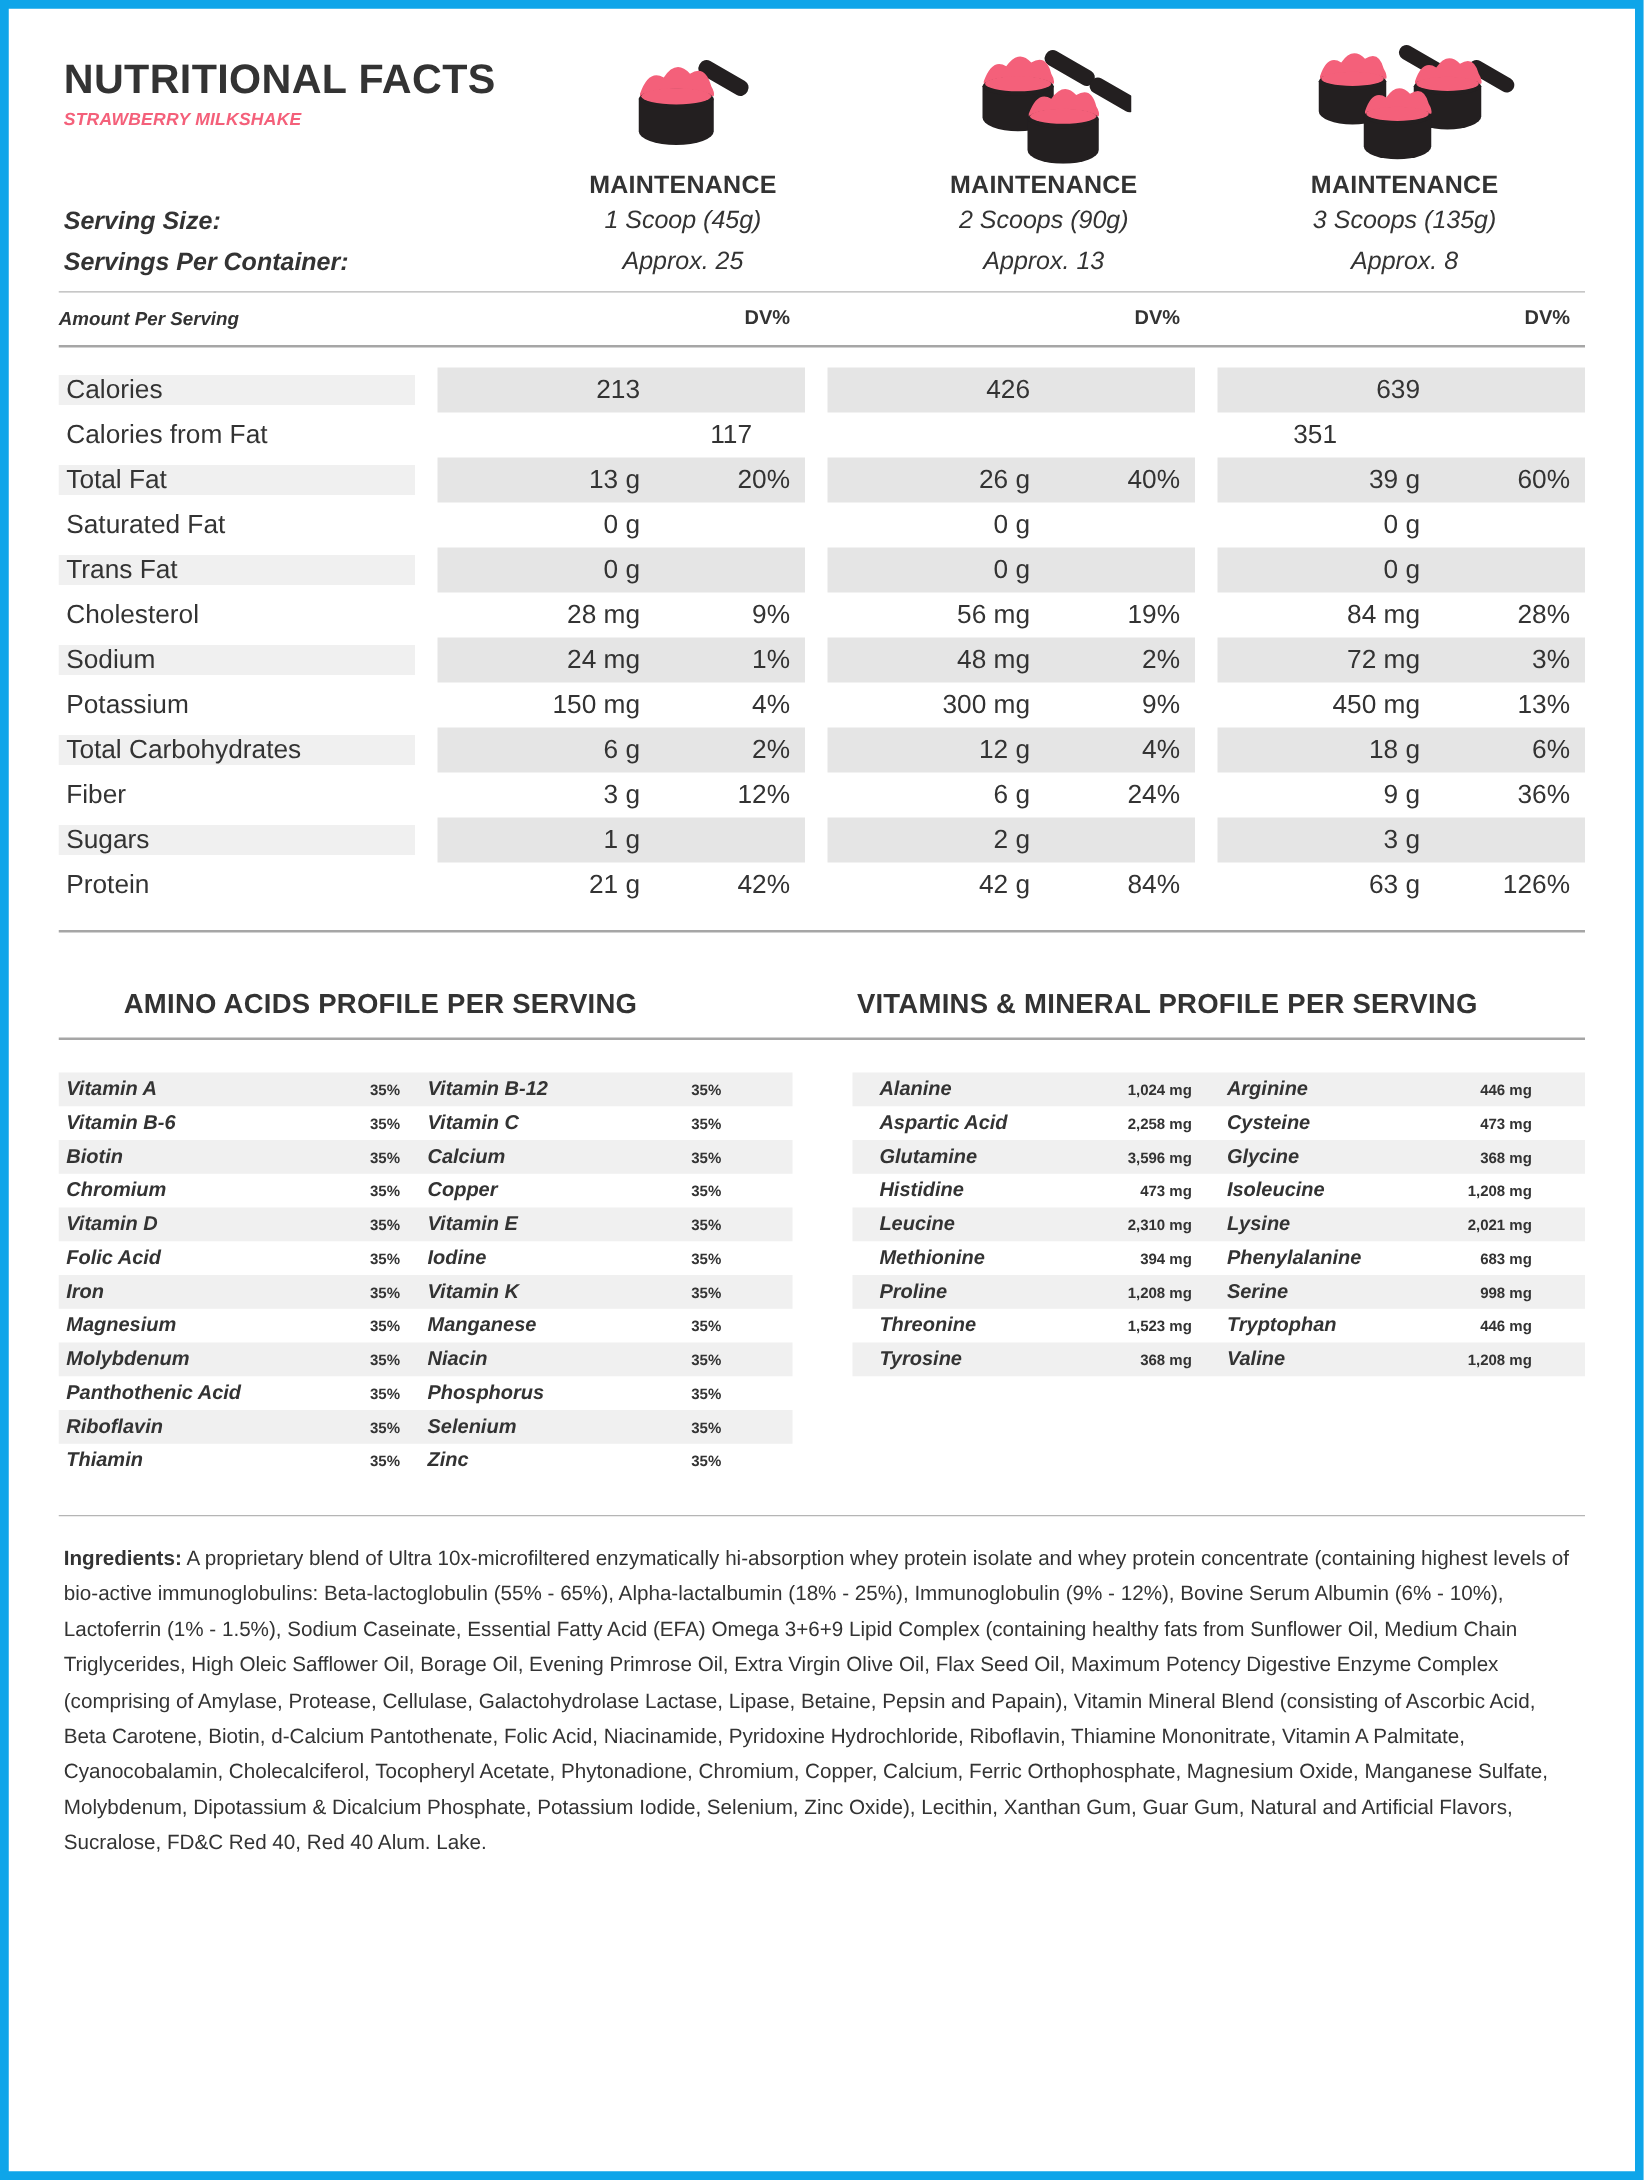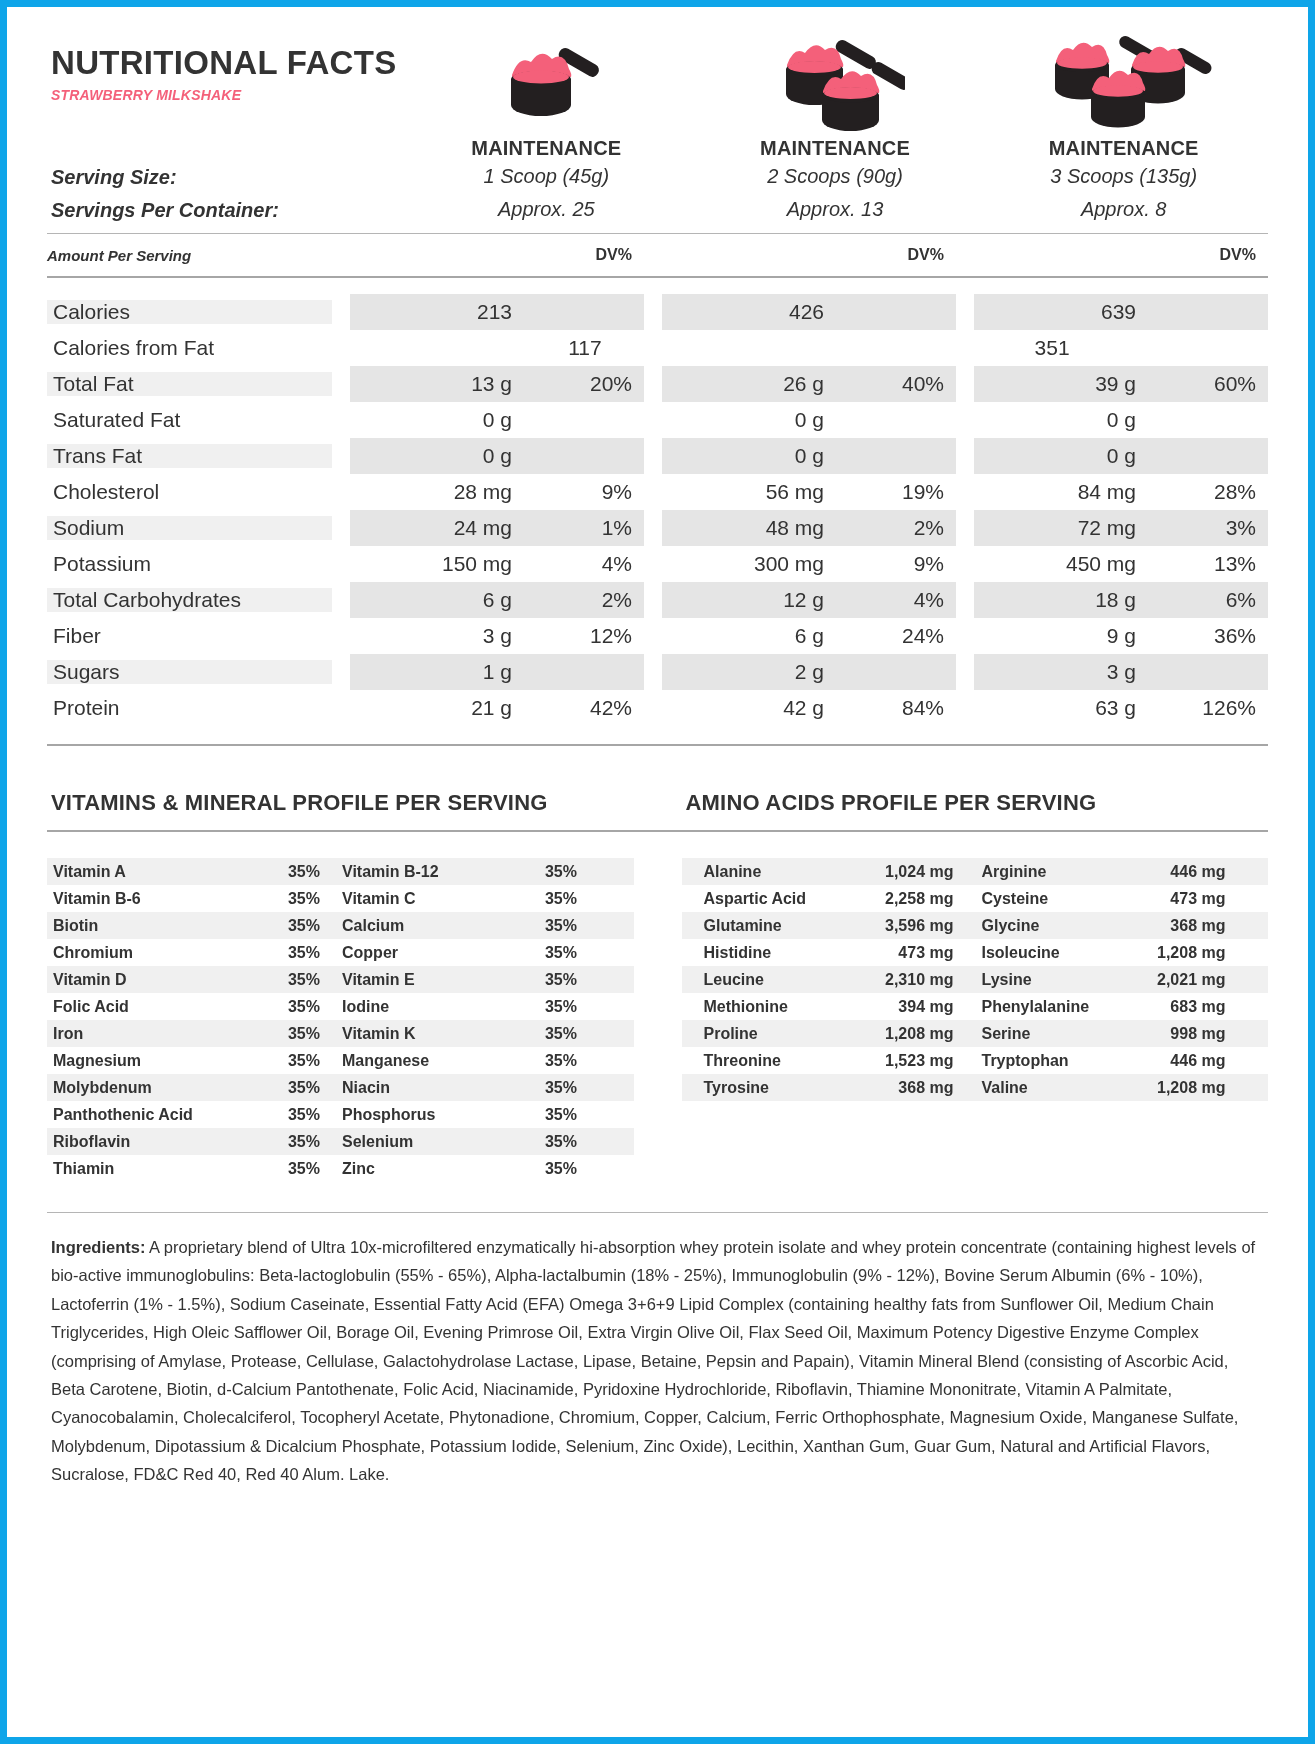--- a/index.html
+++ b/index.html
@@ -77,22 +77,22 @@
   .sec-half { flex: 1; }
   .sec-half.right { padding-left: 48px; }
   .sec-title {
     font-size: 22px; font-weight: bold; color: #333333; letter-spacing: .2px;
     padding: 18px 0 14px 4px;
   }
 
   .profile-list { margin-top: 26px; }
   .prow { display: flex; height: 27px; align-items: center; }
   .prow.striped { background: #f0f0f0; }
-  .prow .pname { font-size: 16px; font-weight: bold; color: #333333; padding-left: 6px; }
-  .prow .pval  { font-size: 16px; font-weight: bold; color: #333333; text-align: right; }
+  .prow .pname { font-size: 16px; font-weight: bold; color: #333333; padding-left: 6px; font-style: italic; }
+  .prow .pval  { font-size: 12px; font-weight: bold; color: #333333; text-align: right; }
   
   .vit .c1 { width: 205px; }
   .vit .c2 { width: 68px; }
   .vit .c3 { width: 183px; padding-left: 22px; }
   .vit .c4 { width: 74px; }
   
   .amino .c1 { width: 160px; padding-left: 22px; }
   .amino .c2 { width: 112px; }
   .amino .c3 { width: 160px; padding-left: 28px; }
   .amino .c4 { width: 112px; }
@@ -374,25 +374,25 @@
         <div class="grp">
           <div class="val">63 g</div>
           <div class="pct">126%</div>
         </div>
       </div>
     </div>
 
   <div class="rule" style="margin-top:18px;"></div>
 
   <div class="sections">
+    <div class="sec-half right">
+      <div class="sec-title">AMINO ACIDS PROFILE PER SERVING</div>
+    </div>
     <div class="sec-half">
       <div class="sec-title">VITAMINS &amp; MINERAL PROFILE PER SERVING</div>
-    </div>
-    <div class="sec-half right">
-      <div class="sec-title">AMINO ACIDS PROFILE PER SERVING</div>
     </div>
   </div>
   <div class="rule"></div>
 
   <div class="sections" style="margin-top:0;">
     <div class="sec-half">
       <div class="profile-list vit" id="vit-list">
           <div class="prow striped">
             <div class="pname c1">Vitamin A</div>
             <div class="pval c2">35%</div>

